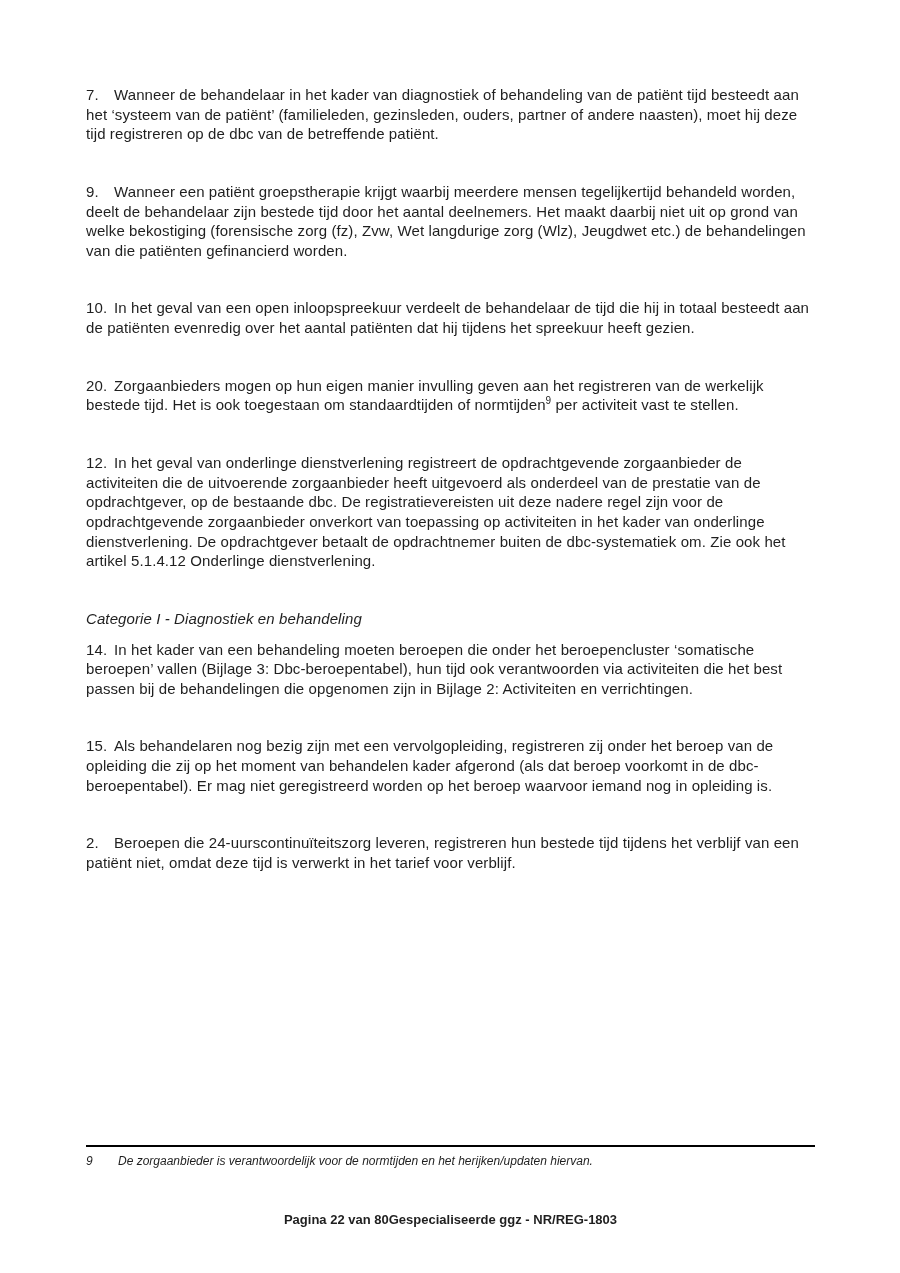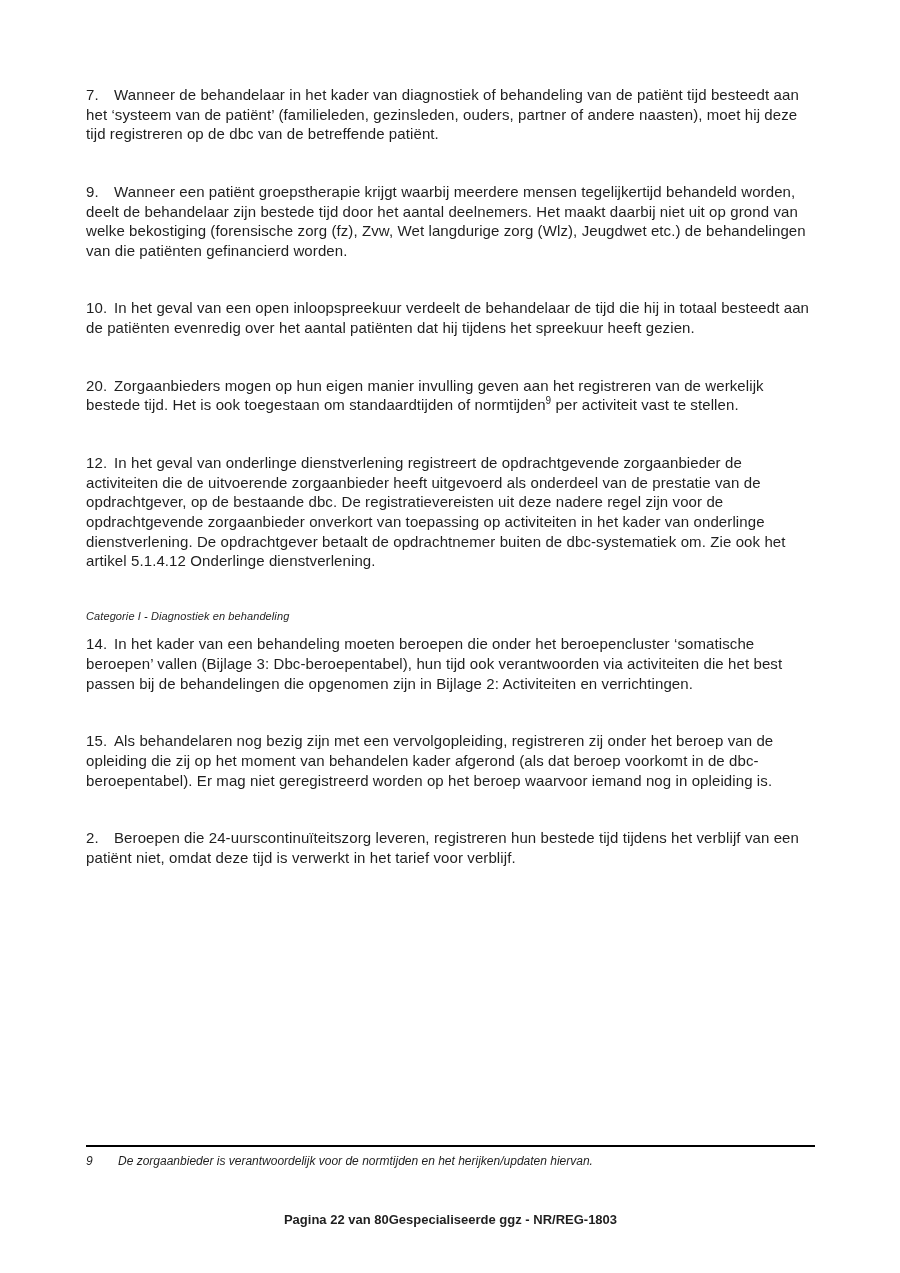--- a/index.html
+++ b/index.html
@@ -31,21 +31,21 @@
     display: inline-block;
     min-width: 28px;
   }
   .para sup {
     font-size: 10px;
     line-height: 0;
     vertical-align: super;
   }
   .section-heading {
     margin: 0 0 11px 0;
-    font-size: 11px;
+    font-size: 15px;
     font-style: italic;
     font-weight: normal;
     line-height: 1.31;
     letter-spacing: 0.1px;
   }
   .footnote-rule {
     position: absolute;
     top: 1145px;
     left: 86px;
     width: 729px;

